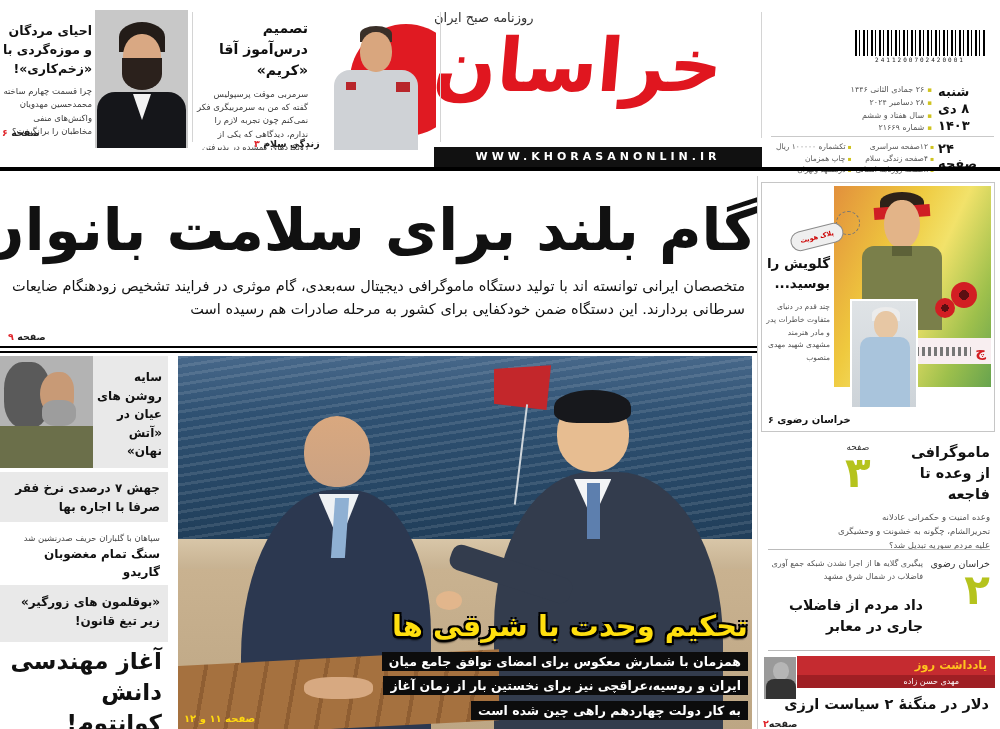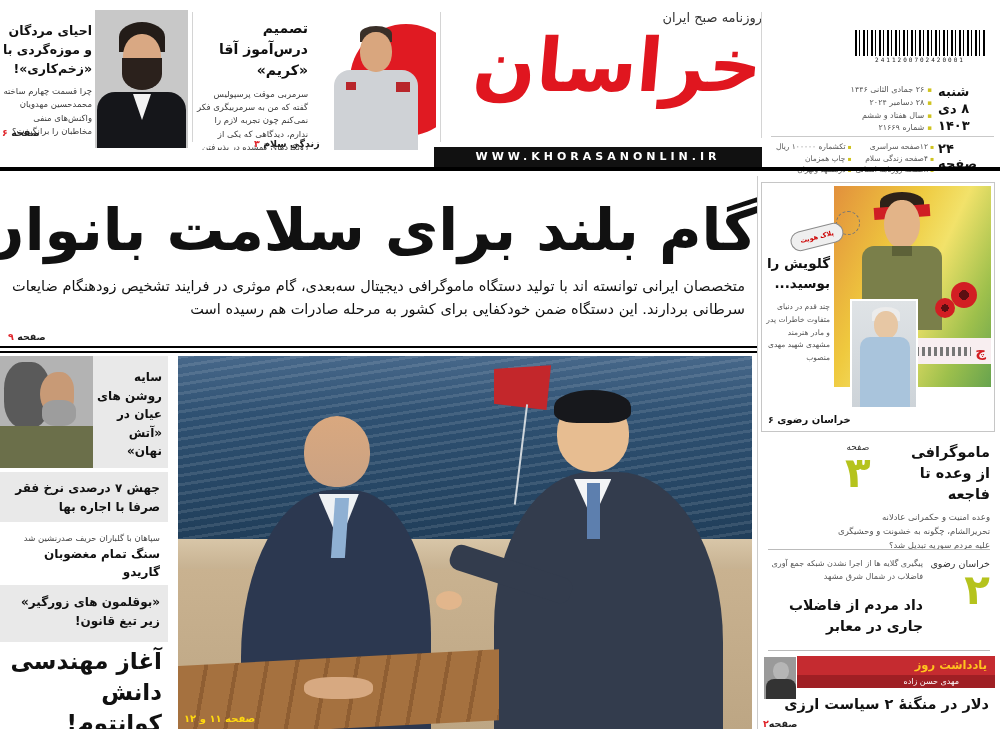--- a/index.html
+++ b/index.html
@@ -23,21 +23,21 @@
   .dot-list { flex:1; }
   .dot-line { font-size:8px; color:#555; line-height:1.6; text-align:right; }
   .dot-line::before { content:"▪"; color:#cfc31f; font-size:7px; margin-left:3px; }
   #date-div { position:absolute; top:136px; right:6px; left:6px; border-top:1px solid #c9c9c9; }
   #date-row2 { position:absolute; top:141px; right:6px; left:2px; display:flex; gap:4px; }
   .pages-main { width:56px; font-weight:bold; font-size:13px; text-align:left; }
   .tiny-list { font-size:7.5px; color:#555; }
   .tiny-line { line-height:1.55; text-align:right; }
   .tiny-line::before { content:"▪"; color:#cfc31f; font-size:6px; margin-left:2px; }
 
-  #logo-area { position:absolute; top:0; left:434px; width:328px; height:178px; text-align:right; }
+  #logo-area { position:absolute; top:0; left:434px; width:328px; height:178px; text-align:left; }
   #tagline { margin-top:10px; font-size:13px; color:#333; }
   #logo-text { font-size:74px; font-weight:bold; color:#e0161f; line-height:1.1;
                transform:skewX(-5deg); letter-spacing:-3px; }
   #site-bar { position:absolute; top:147px; left:434px; width:328px; height:20px; background:#111;
               color:#fff; direction:ltr; text-align:center; font-size:11px; font-weight:bold;
               letter-spacing:4px; line-height:20px; }
 
   
   .pref { font-size:9.5px; font-weight:bold; color:#222; }
   .pref .num { color:#e0262c; }
@@ -402,17 +402,19 @@
     <div class="x-suit"></div>
     <div class="x-arm"></div>
     <div class="x-hand"></div>
     <div class="x-head"></div>
     <div class="x-hair"></div>
     <div class="x-shirt"></div>
     <div class="x-tie"></div>
     <div id="table"></div>
     <div class="p-hands"></div>
     <div id="caption">
+      <div id="cap-title">تحکیم وحدت با شرقی ها</div>
+      <div id="cap-body"><span>همزمان با شمارش معکوس برای امضای توافق جامع میان ایران و روسیه،عراقچی نیز برای نخستین بار از زمان آغاز به کار دولت چهاردهم راهی چین شده است</span></div>
     </div>
     <div id="cap-page"><span>صفحه</span> <span>۱۱ و ۱۲</span></div>
   </div>
 
 </div>
 
 </body></html>

